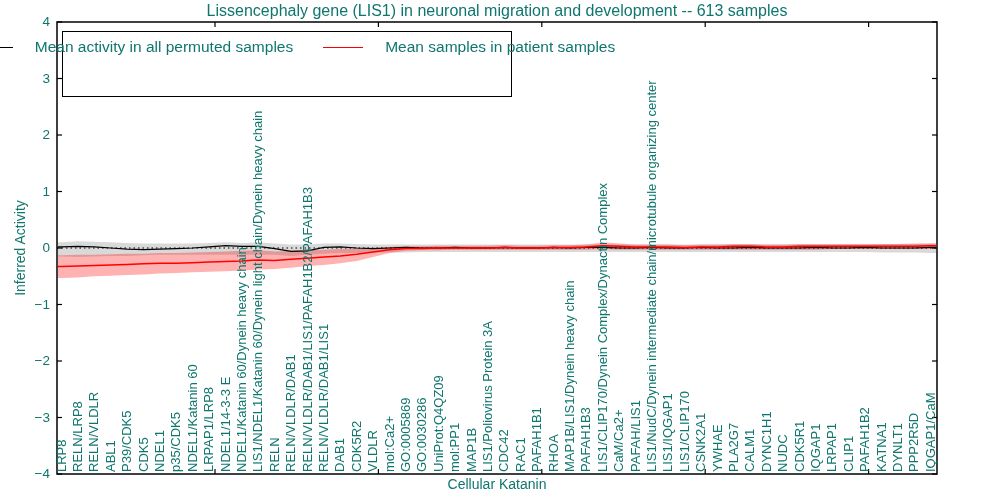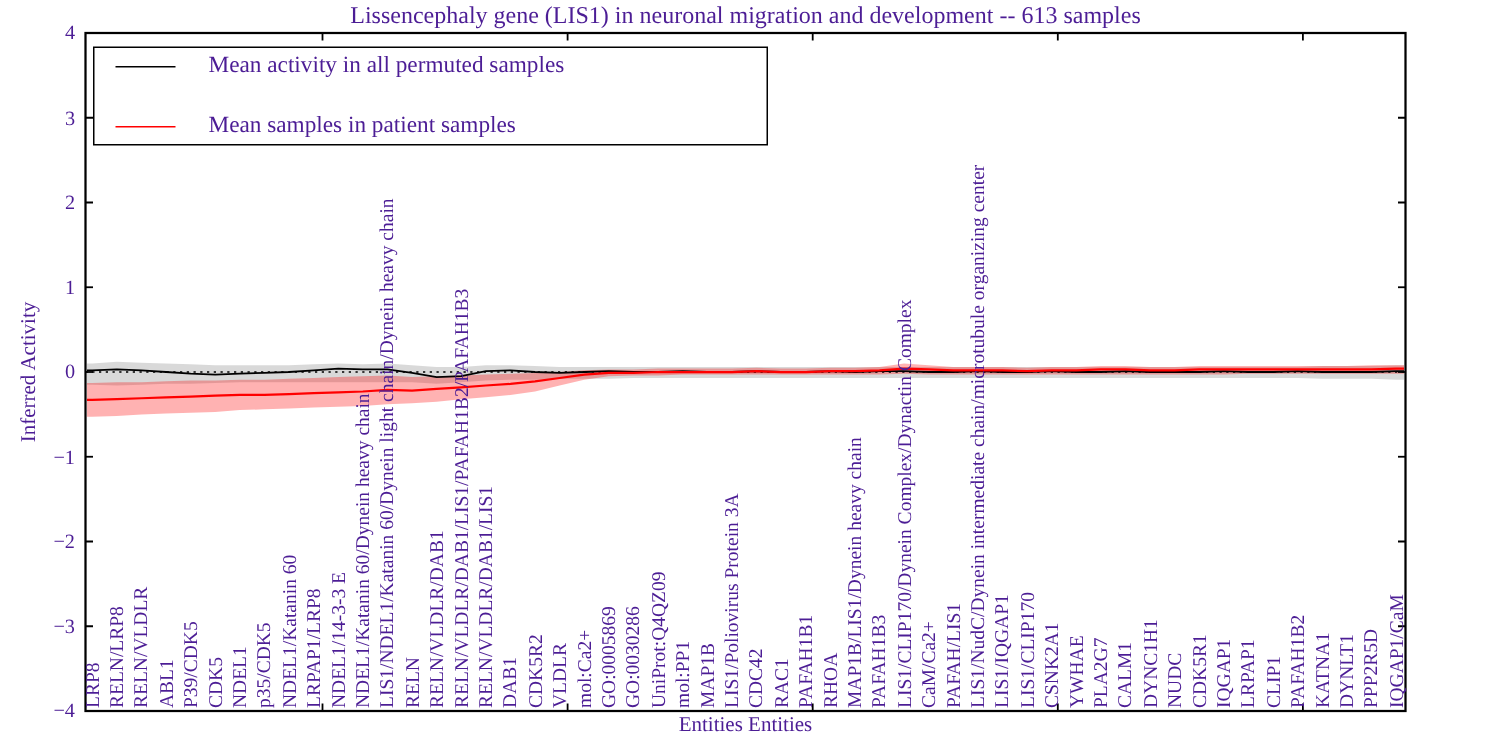--- a/index.html
+++ b/index.html
@@ -1,20 +1,19 @@
 <!DOCTYPE html>
 <html><head>
 <meta charset="utf-8">
 <style>
   html,body{margin:0;padding:0;background:#ffffff;}
   #figure{
     position:relative; width:1000px; height:500px; overflow:hidden;
-    background:#ffffff; font-family:Liberation Serif, serif;
-    color:#4c1d95;
-    border-radius:18px;
+    background:#ffffff; font-family:Liberation Sans, sans-serif;
+    color:#0f766e;
   }
   #title{
     position:absolute; left:57px; top:2px; width:880px; text-align:center;
     font-size:16px; z-index:2; white-space:nowrap;
   }
   #plot-svg{position:absolute; left:0; top:0; z-index:1;}
   .xtick{
     position:absolute; height:16px; line-height:16px; font-size:13px;
     white-space:nowrap; transform-origin:0 100%; transform:rotate(-90deg);
     z-index:3;
@@ -27,21 +26,21 @@
     position:absolute; left:-60px; top:240px; width:160px; text-align:center;
     font-size:14px; transform:rotate(-90deg); transform-origin:center; z-index:2;
   }
   #xlabel{
     position:absolute; left:57px; top:476px; width:880px; text-align:center;
     font-size:14px; z-index:2;
   }
   #legend{
     position:absolute; left:62px; top:31px; width:448px; height:64px;
     background:#ffffff; border:1.5px solid #000; z-index:4;
-    display:flex; flex-direction:column; justify-content:center;gap:16px;
+    display:flex; flex-direction:row; justify-content:center;gap:16px;
   }
   .legend-row{display:flex; align-items:center; height:30px;}
   .legend-line{display:inline-block; width:40px; height:0; border-top:1.6px solid #000; margin-left:14px;}
   .legend-label{margin-left:22px; font-size:15.5px; white-space:nowrap;}
 </style>
 </head>
 <body>
 
 <div id="figure">
   <svg id="plot-svg" width="1000" height="500">
@@ -75,21 +74,21 @@
       <line x1="378.4" y1="474" x2="378.4" y2="469" stroke="#000" stroke-width="1.2"></line>
       <line x1="541.8" y1="22" x2="541.8" y2="27" stroke="#000" stroke-width="1.2"></line>
       <line x1="541.8" y1="474" x2="541.8" y2="469" stroke="#000" stroke-width="1.2"></line>
       <line x1="705.1999999999999" y1="22" x2="705.1999999999999" y2="27" stroke="#000" stroke-width="1.2"></line>
       <line x1="705.1999999999999" y1="474" x2="705.1999999999999" y2="469" stroke="#000" stroke-width="1.2"></line>
       <line x1="868.5999999999999" y1="22" x2="868.5999999999999" y2="27" stroke="#000" stroke-width="1.2"></line>
       <line x1="868.5999999999999" y1="474" x2="868.5999999999999" y2="469" stroke="#000" stroke-width="1.2"></line>
     </svg>
   <div id="title">Lissencephaly gene (LIS1) in neuronal migration and development -- 613 samples</div>
   <div id="ylabel">Inferred Activity</div>
-  <div id="xlabel">Entities Entities</div>
+  <div id="xlabel">Cellular Katanin</div>
   <div id="xticks">
       <div class="xtick" style="left: 69.5px; top: 456px;">LRP8</div>
       <div class="xtick" style="left: 85.9px; top: 456px;">RELN/LRP8</div>
       <div class="xtick" style="left: 102.3px; top: 456px;">RELN/VLDLR</div>
       <div class="xtick" style="left: 118.7px; top: 456px;">ABL1</div>
       <div class="xtick" style="left: 135.1px; top: 456px;">P39/CDK5</div>
       <div class="xtick" style="left: 151.5px; top: 456px;">CDK5</div>
       <div class="xtick" style="left: 167.9px; top: 456px;">NDEL1</div>
       <div class="xtick" style="left: 184.3px; top: 456px;">p35/CDK5</div>
       <div class="xtick" style="left: 200.7px; top: 456px;">NDEL1/Katanin 60</div>

